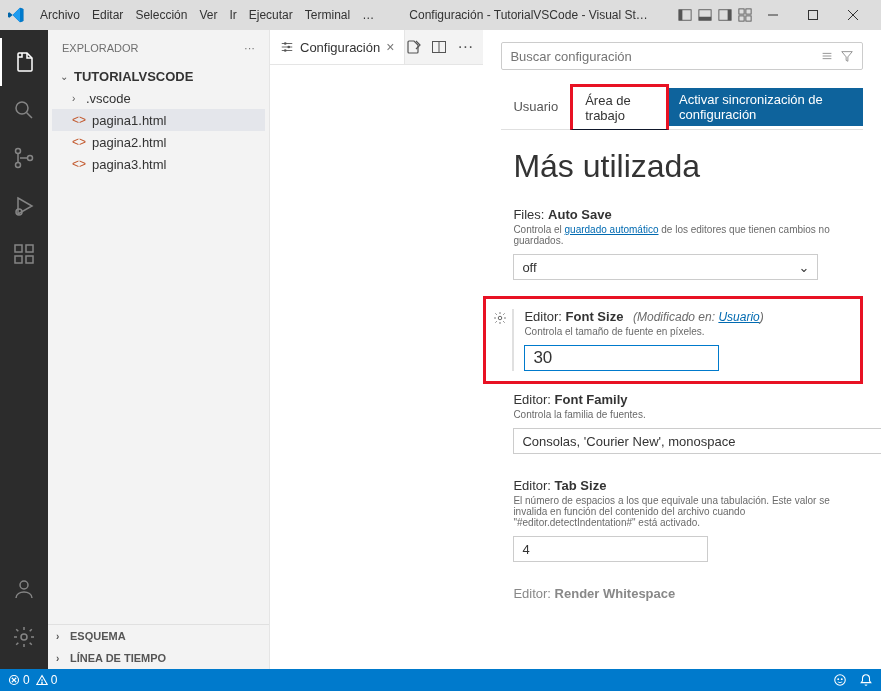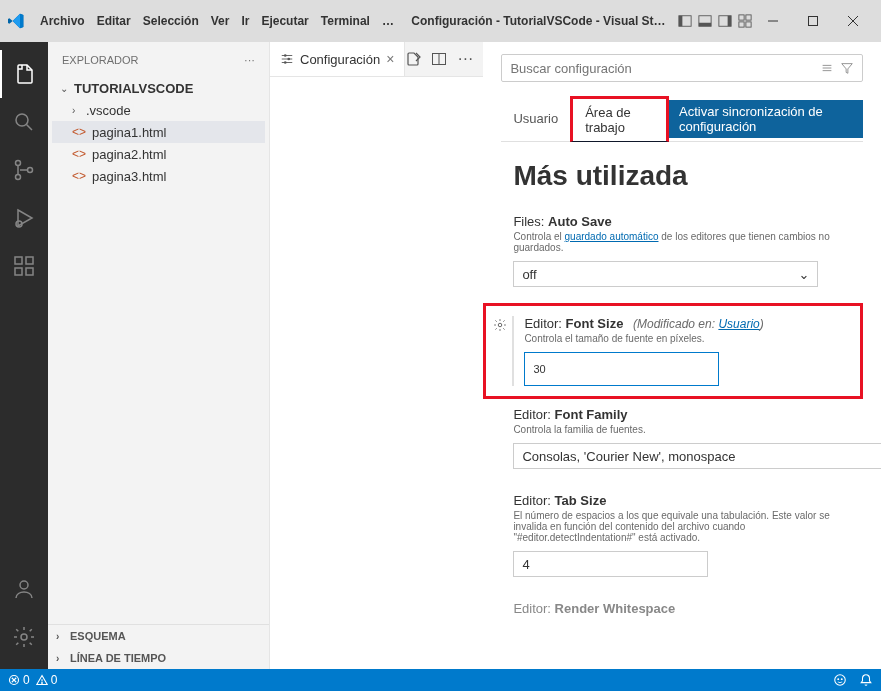--- a/index.html
+++ b/index.html
@@ -1,19 +1,19 @@
 <!DOCTYPE html>
 <html><head>
   <meta charset="utf-8">
   <style>
     * { margin: 0; padding: 0; box-sizing: border-box; font-family: "Segoe UI", -apple-system, sans-serif; }
     body { width: 881px; height: 691px; overflow: hidden; background: #fff; display: flex; flex-direction: column; }
     
     
-    .titlebar { height: 42px; background: #dddddd; display: flex; align-items: center; padding: 0 8px; font-size: 12px; color: #333; font-weight: bold; }
+    .titlebar { height: 30px; background: #dddddd; display: flex; align-items: center; padding: 0 8px; font-size: 12px; color: #333; }
     .titlebar-logo { width: 16px; height: 16px; margin-right: 10px; }
     .menu-item { padding: 0 6px; cursor: pointer; color: #333; }
     .titlebar-title { flex: 1; text-align: center; color: #333; font-size: 12px; overflow: hidden; text-overflow: ellipsis; white-space: nowrap; }
     .titlebar-controls { display: flex; gap: 4px; align-items: center; }
     .tb-icon { width: 16px; height: 16px; display: flex; align-items: center; justify-content: center; color: #555; }
     .window-btn { width: 40px; height: 28px; display: flex; align-items: center; justify-content: center; color: #333; }
     
     
     .main { flex: 1; display: flex; overflow: hidden; }
     
@@ -48,30 +48,30 @@
     .search-box { position: relative; width: 100%; border: 1px solid #ccc; border-radius: 2px; height: 28px; display: flex; align-items: center; padding: 0 8px; gap: 24px; }
     .search-input { border: none; outline: none; flex: 1; font-size: 13px; color: #333; background: transparent; }
     .search-icons { display: flex; gap: 6px; color: #888; font-size: 14px; }
     
     .settings-tabs { margin-top: 14px; display: flex; align-items: center; gap: 0; border-bottom: 1px solid #e0e0e0; position: relative; }
     .st-tab { padding: 6px 12px; font-size: 13px; color: #555; cursor: pointer; }
     .st-tab.active { color: #333; border-bottom: 1px solid #0f172a; margin-bottom: -1px; }
     .highlight-red { border: 3px solid #e81123; }
     .sync-btn { margin-left: auto; background: #0e639c; color: #fff; font-size: 13px; padding: 4px 10px; cursor: pointer; }
     
-    .section-title { margin: 18px 0 14px 12px; font-size: 28px; font-weight: 700; color: #333; }
+    .section-title { margin: 18px 0 14px 12px; font-size: 32px; font-weight: 400; color: #333; }
     
     .setting-block { padding: 8px 0 16px 12px; }
     .setting-label { font-size: 13px; color: #333; margin-bottom: 2px; }
     .setting-label b { font-weight: 600; }
     .setting-modified { color: #6a6a6a; font-style: italic; font-size: 12px; margin-left: 6px; }
     .setting-link { color: #006ab1; text-decoration: underline; cursor: pointer; }
     .setting-desc { font-size: 10px; color: #6a6a6a; margin-top: 2px; margin-bottom: 8px; }
     .setting-select { position: relative; width: 305px; border: 1px solid #ccc; height: 26px; display: flex; align-items: center; padding: 0 8px; font-size: 13px; color: #333; justify-content: space-between; background: #fff; }
-    .setting-input { width: 195px; border: 1px solid #007acc; height: 26px; padding: 16px 8px; font-size: 11px; color: #333; outline: none; }
+    .setting-input { width: 195px; border: 1px solid #007acc; height: 26px; padding: 8px 8px; font-size: 17px; color: #333; outline: none; }
     .setting-input-plain { width: 415px; border: 1px solid #ccc; height: 26px; padding: 0 8px; font-size: 13px; color: #333; outline: none; }
     .setting-input-sm { width: 195px; border: 1px solid #ccc; height: 26px; padding: 0 8px; font-size: 13px; color: #333; outline: none; }
     
     .highlight-box { border: 3px solid #e81123; padding: 10px 6px 10px 2px; margin-left: -18px; display: flex; position: relative; }
     .gear-margin { width: 24px; display: flex; align-items: flex-start; justify-content: center; padding-top: 2px; color: #555; }
     .highlight-inner { flex: 1; border-left: 2px solid #e0e0e0; padding-left: 10px; }
     
     
     .statusbar { height: 22px; background: #007acc; display: flex; align-items: center; color: #fff; font-size: 12px; padding: 0 8px; }
     .sb-left { display: flex; gap: 6px; align-items: center; }

